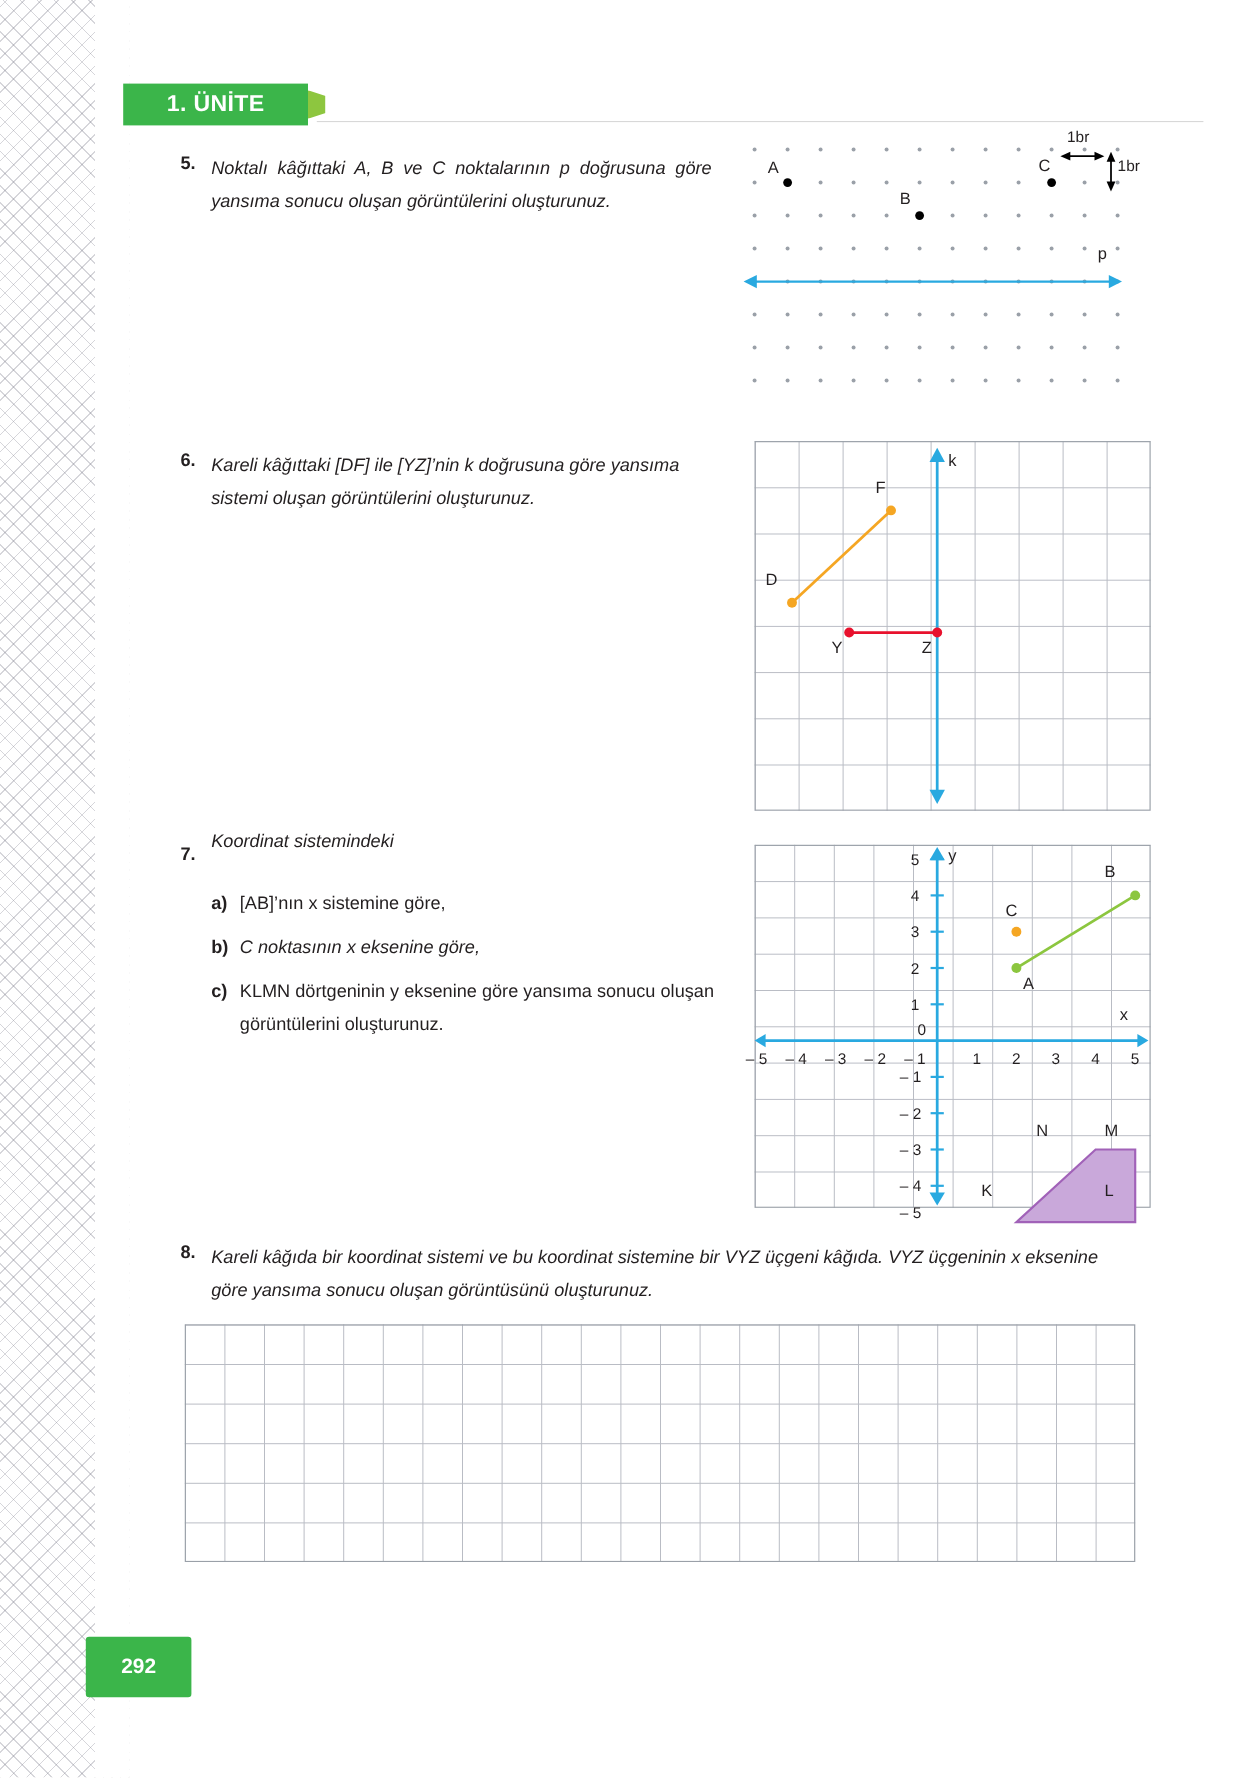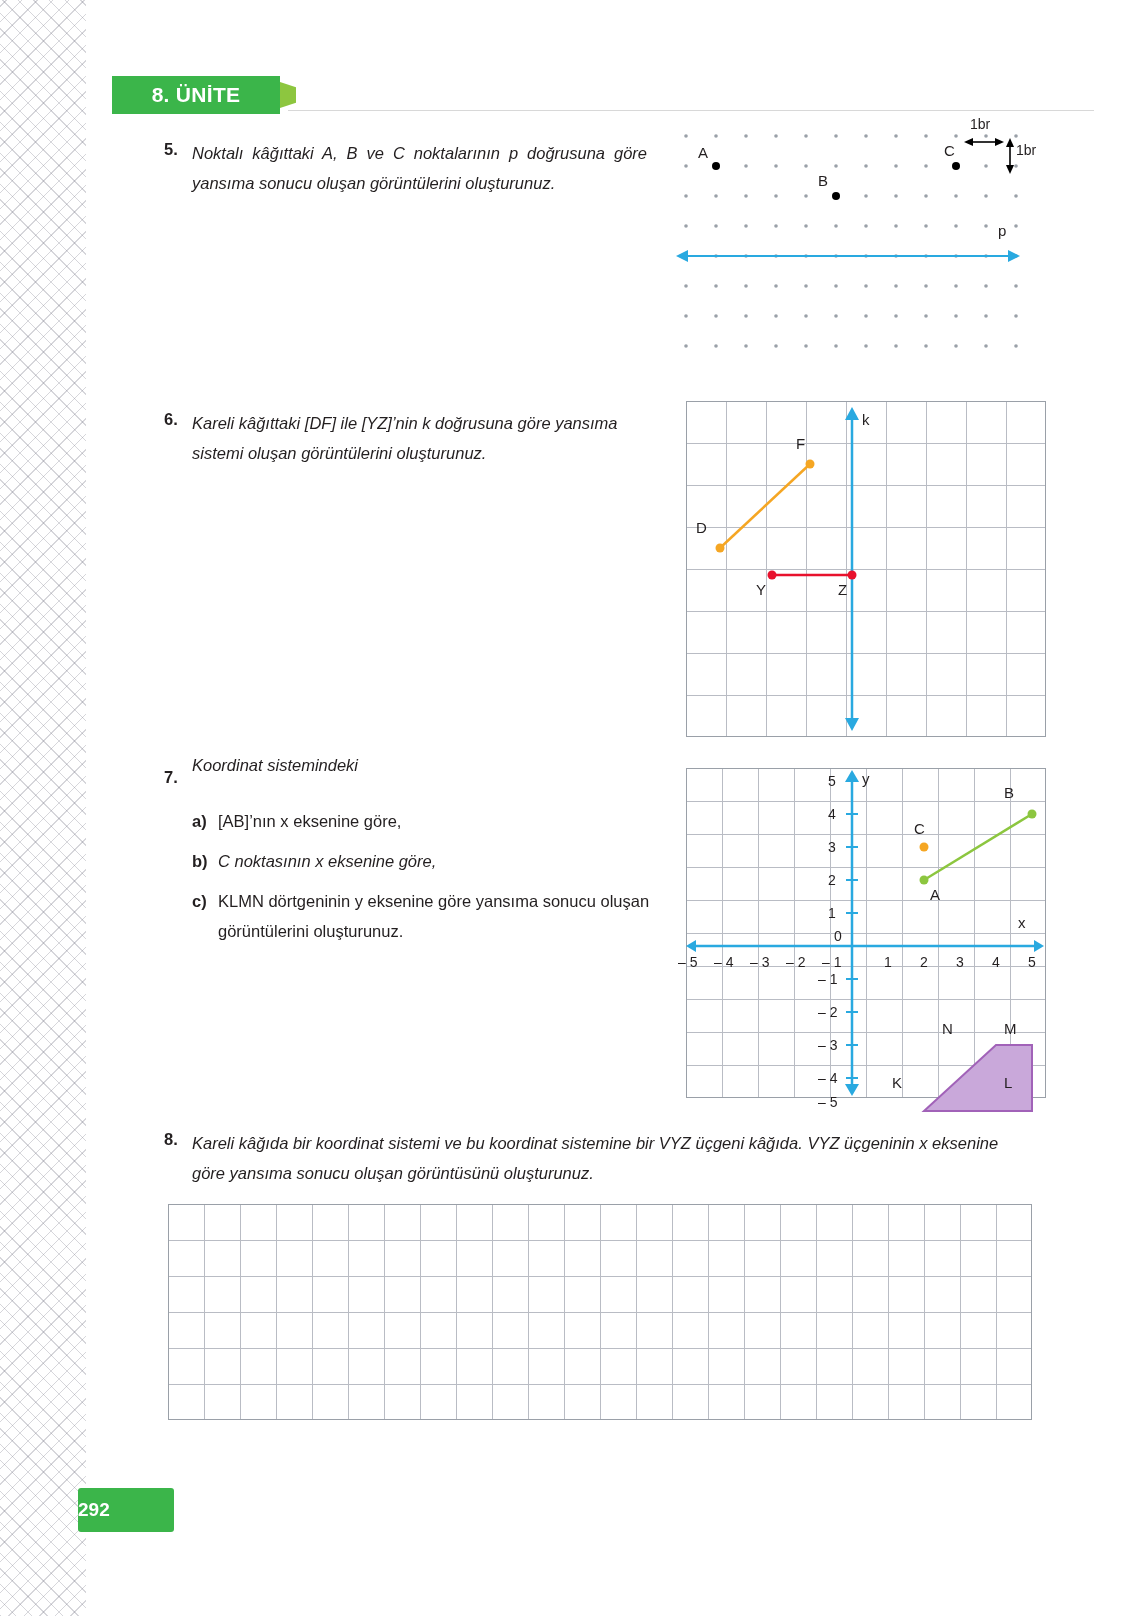--- a/index.html
+++ b/index.html
@@ -26,22 +26,22 @@
   .unit-tab span{color:#fff;font-size:21px;font-weight:bold;letter-spacing:.3px;}
   .unit-tab-shadow{
     position:absolute;left:280px;top:82px;width:16px;height:26px;background:#8dc63f;
     clip-path:polygon(0 0,100% 20%,100% 80%,0 100%);
   }
   .header-rule{
     position:absolute;left:288px;top:110px;width:806px;height:1px;background:#d8d8d8;
   }
   
   .page-num{
-    position:absolute;left:78px;top:1488px;width:96px;height:44px;background:#3bb54a;
-    display:flex;align-items:center;justify-content:flex-start;border-radius:3px;
+    position:absolute;left:78px;top:1488px;width:96px;height:55px;background:#3bb54a;
+    display:flex;align-items:center;justify-content:center;border-radius:3px;
   }
   .page-num span{color:#fff;font-size:19px;font-weight:bold;}
   .page-num-tail{
     position:absolute;left:150px;top:1492px;width:20px;height:30px;background:#8dc63f;
     clip-path:polygon(0 0,100% 25%,100% 75%,0 100%);
   }
   .q-num{position:absolute;font-weight:bold;font-size:16.5px;}
   .q-text{position:absolute;font-size:16.5px;line-height:30px;font-style:italic;}
   .sub{position:absolute;font-size:16.5px;line-height:30px;}
 
@@ -61,21 +61,21 @@
   .tick-lbl{position:absolute;font-size:14px;color:#231f20;}
   svg{position:absolute;left:0;top:0;overflow:visible;}
 </style>
 </head>
 <body>
 
 <div class="hatch"></div>
 <div class="hatch-cut"></div>
 
 <div class="unit-tab">
-  <span>8. ÜNİTE</span>
+  <span>1. ÜNİTE</span>
 </div>
 <div class="unit-tab-shadow"></div>
 <div class="header-rule"></div>
 
 <div class="q-num" style="left:164px;top:140px;">5.</div>
 <div class="q-text" style="left:192px;top:138px;width:455px;text-align:justify;">Noktalı kâğıttaki A, B ve C noktalarının p doğrusuna göre yansıma sonucu oluşan görüntülerini oluşturunuz.</div>
 
 <div class="dotpaper" style="left:676px;top:126px;width:360px;height:240px;">
   <svg width="360" height="240">
     <g fill="#9aa0a8">
@@ -229,21 +229,21 @@
   <div class="lbl" style="left:110px;top:34px;">F</div>
   <div class="lbl" style="left:10px;top:118px;">D</div>
   <div class="lbl" style="left:70px;top:180px;">Y</div>
   <div class="lbl" style="left:152px;top:180px;">Z</div>
 </div>
 
 <div class="q-num" style="left:164px;top:768px;">7.</div>
 <div class="q-text" style="left:192px;top:750px;width:460px;">Koordinat sistemindeki</div>
 
 <div class="sub" style="left:192px;top:806px;width:20px;font-weight:bold;">a)</div>
-<div class="sub" style="left:218px;top:806px;width:430px;">[AB]’nın x eksenine göre,</div>
+<div class="sub" style="left:218px;top:806px;width:430px;">[AB]’nın x sistemine göre,</div>
 
 <div class="sub" style="left:192px;top:846px;width:20px;font-weight:bold;">b)</div>
 <div class="sub" style="left:218px;top:846px;width:430px;font-style:italic;">C noktasının x eksenine göre,</div>
 
 <div class="sub" style="left:192px;top:886px;width:20px;font-weight:bold;">c)</div>
 <div class="sub" style="left:218px;top:886px;width:440px;">KLMN dörtgeninin y eksenine göre yansıma sonucu oluşan görüntülerini oluşturunuz.</div>
 
 <div class="gridbox" style="left:686px;top:768px;width:360px;height:330px;">
   <div class="cells" style="background-size:36px 33px;"></div>
   <div class="frame"></div>

